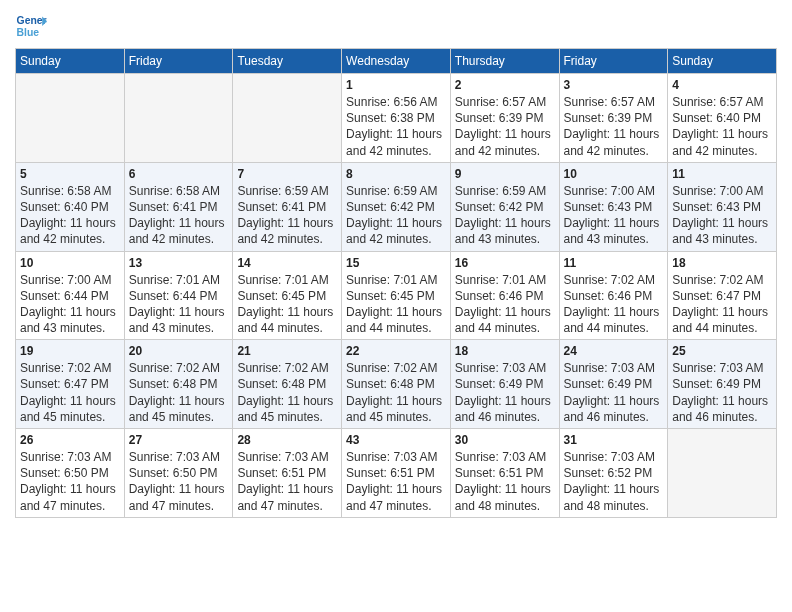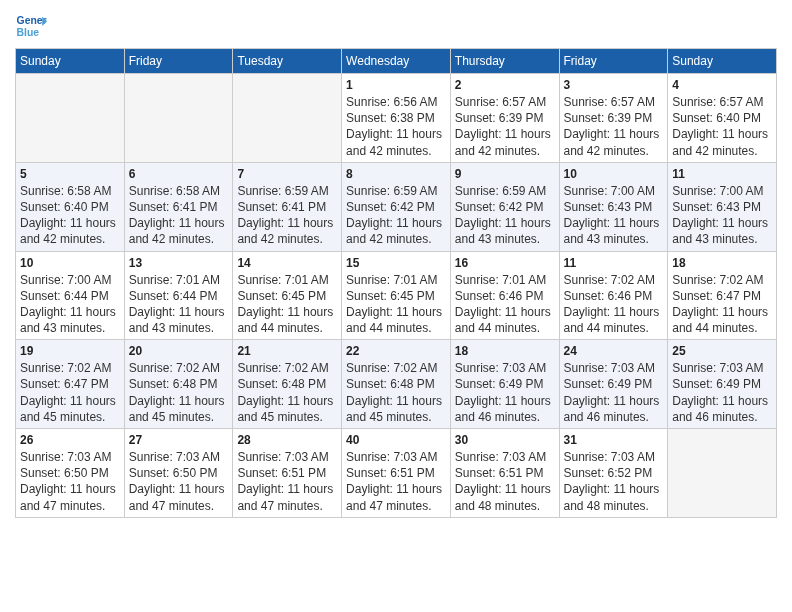--- a/index.html
+++ b/index.html
@@ -152,20 +152,20 @@
           <td><span class="day-num">21</span><span class="day-info">Sunrise: 7:02 AM<br>Sunset: 6:48 PM<br>Daylight: 11 hours and 45 minutes.</span></td>
           <td><span class="day-num">22</span><span class="day-info">Sunrise: 7:02 AM<br>Sunset: 6:48 PM<br>Daylight: 11 hours and 45 minutes.</span></td>
           <td><span class="day-num">18</span><span class="day-info">Sunrise: 7:03 AM<br>Sunset: 6:49 PM<br>Daylight: 11 hours and 46 minutes.</span></td>
           <td><span class="day-num">24</span><span class="day-info">Sunrise: 7:03 AM<br>Sunset: 6:49 PM<br>Daylight: 11 hours and 46 minutes.</span></td>
           <td><span class="day-num">25</span><span class="day-info">Sunrise: 7:03 AM<br>Sunset: 6:49 PM<br>Daylight: 11 hours and 46 minutes.</span></td>
         </tr>
         <tr>
           <td><span class="day-num">26</span><span class="day-info">Sunrise: 7:03 AM<br>Sunset: 6:50 PM<br>Daylight: 11 hours and 47 minutes.</span></td>
           <td><span class="day-num">27</span><span class="day-info">Sunrise: 7:03 AM<br>Sunset: 6:50 PM<br>Daylight: 11 hours and 47 minutes.</span></td>
           <td><span class="day-num">28</span><span class="day-info">Sunrise: 7:03 AM<br>Sunset: 6:51 PM<br>Daylight: 11 hours and 47 minutes.</span></td>
-          <td><span class="day-num">40</span><span class="day-info">Sunrise: 7:03 AM<br>Sunset: 6:51 PM<br>Daylight: 11 hours and 47 minutes.</span></td>
+          <td><span class="day-num">43</span><span class="day-info">Sunrise: 7:03 AM<br>Sunset: 6:51 PM<br>Daylight: 11 hours and 47 minutes.</span></td>
           <td><span class="day-num">30</span><span class="day-info">Sunrise: 7:03 AM<br>Sunset: 6:51 PM<br>Daylight: 11 hours and 48 minutes.</span></td>
           <td><span class="day-num">31</span><span class="day-info">Sunrise: 7:03 AM<br>Sunset: 6:52 PM<br>Daylight: 11 hours and 48 minutes.</span></td>
           <td class="empty"></td>
         </tr>
       </tbody>
   </table>
 </div>
 
 </body></html>

